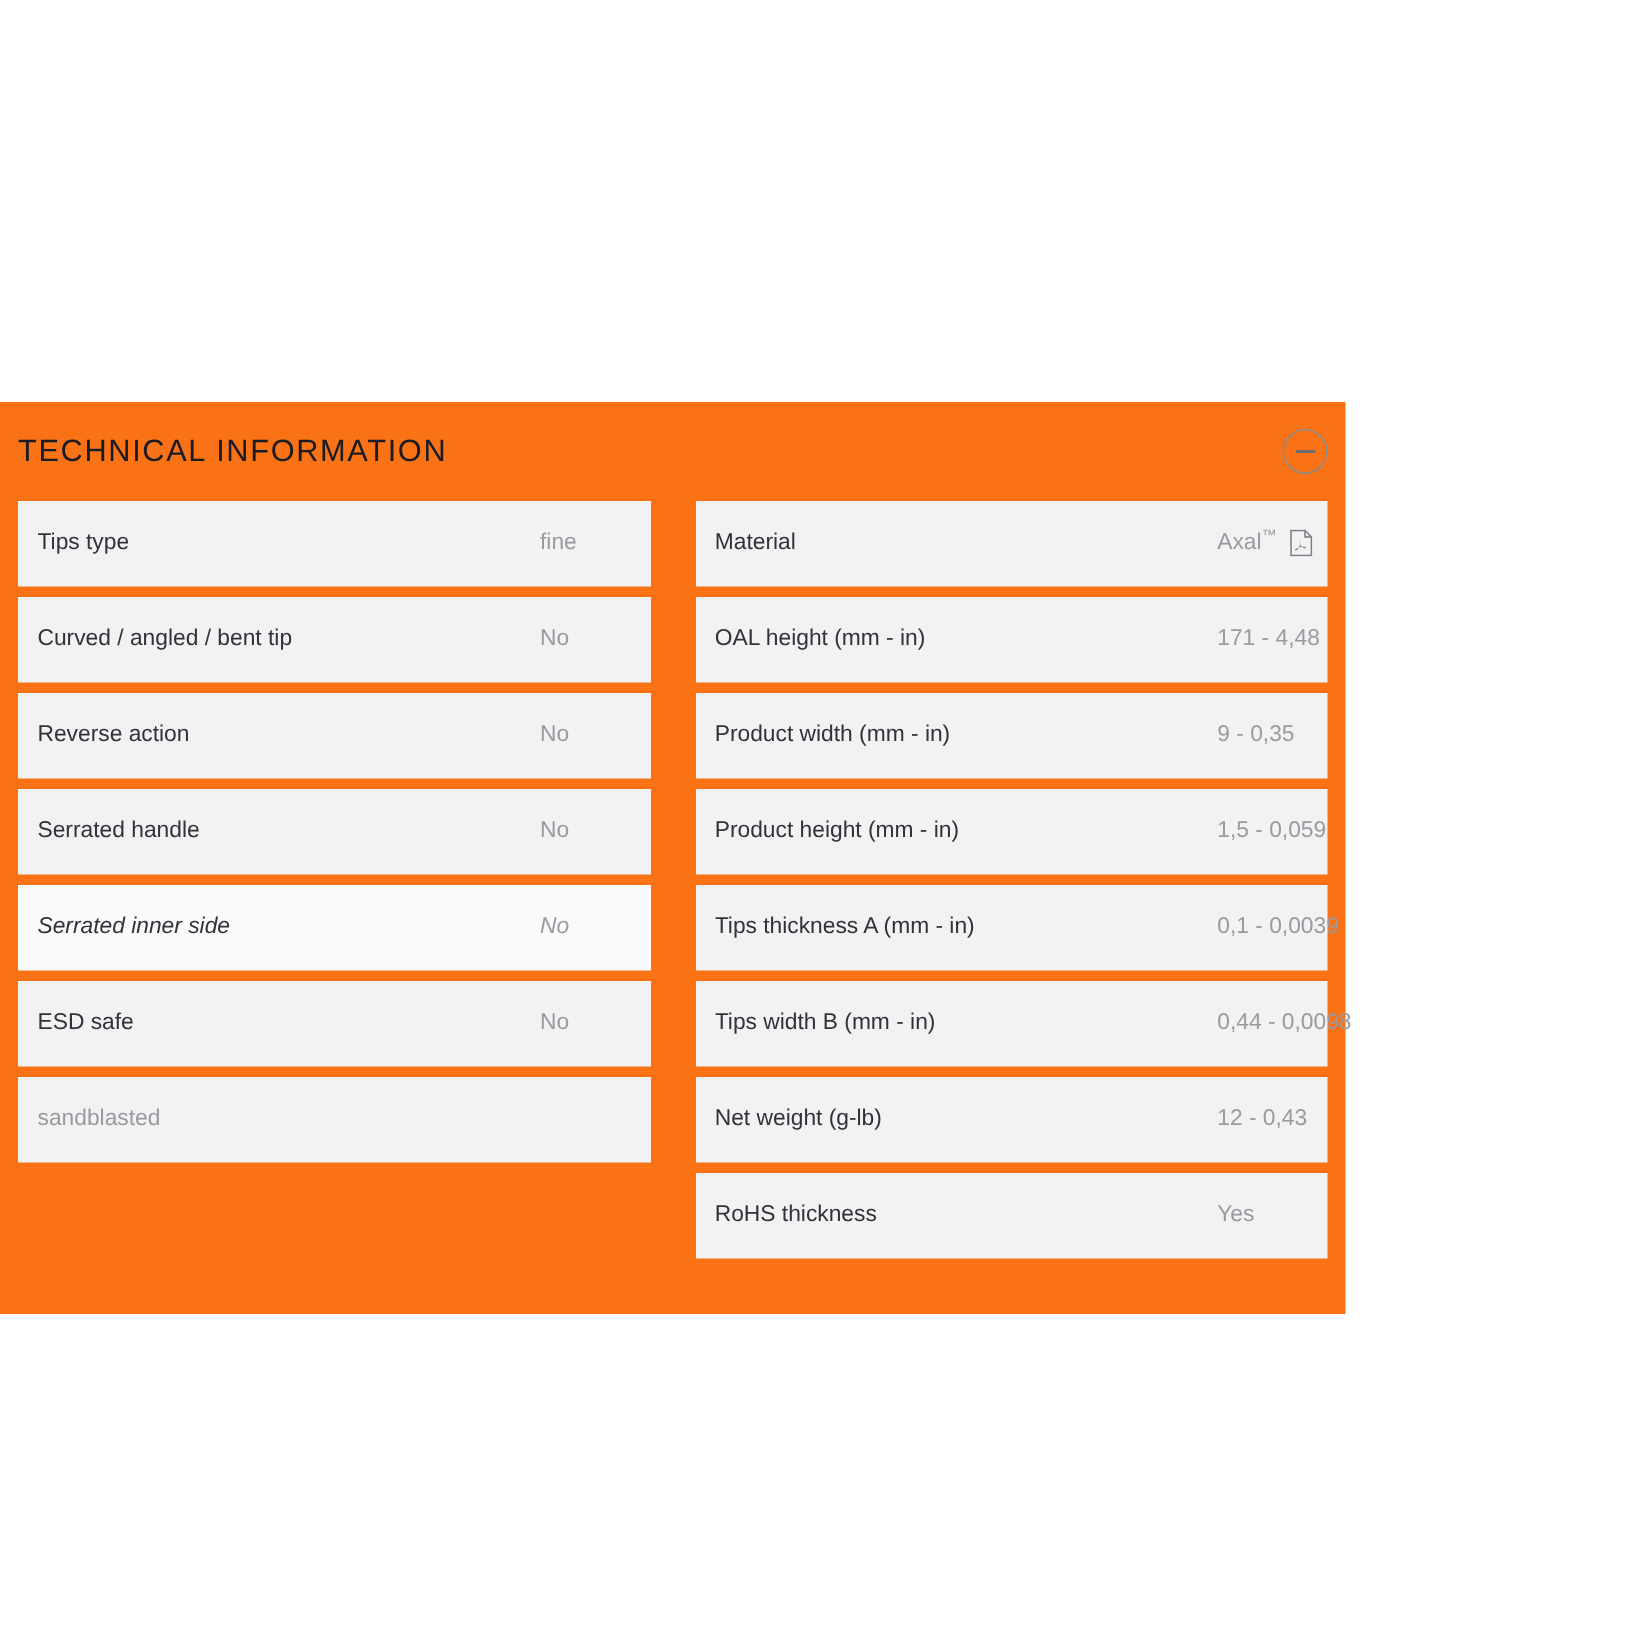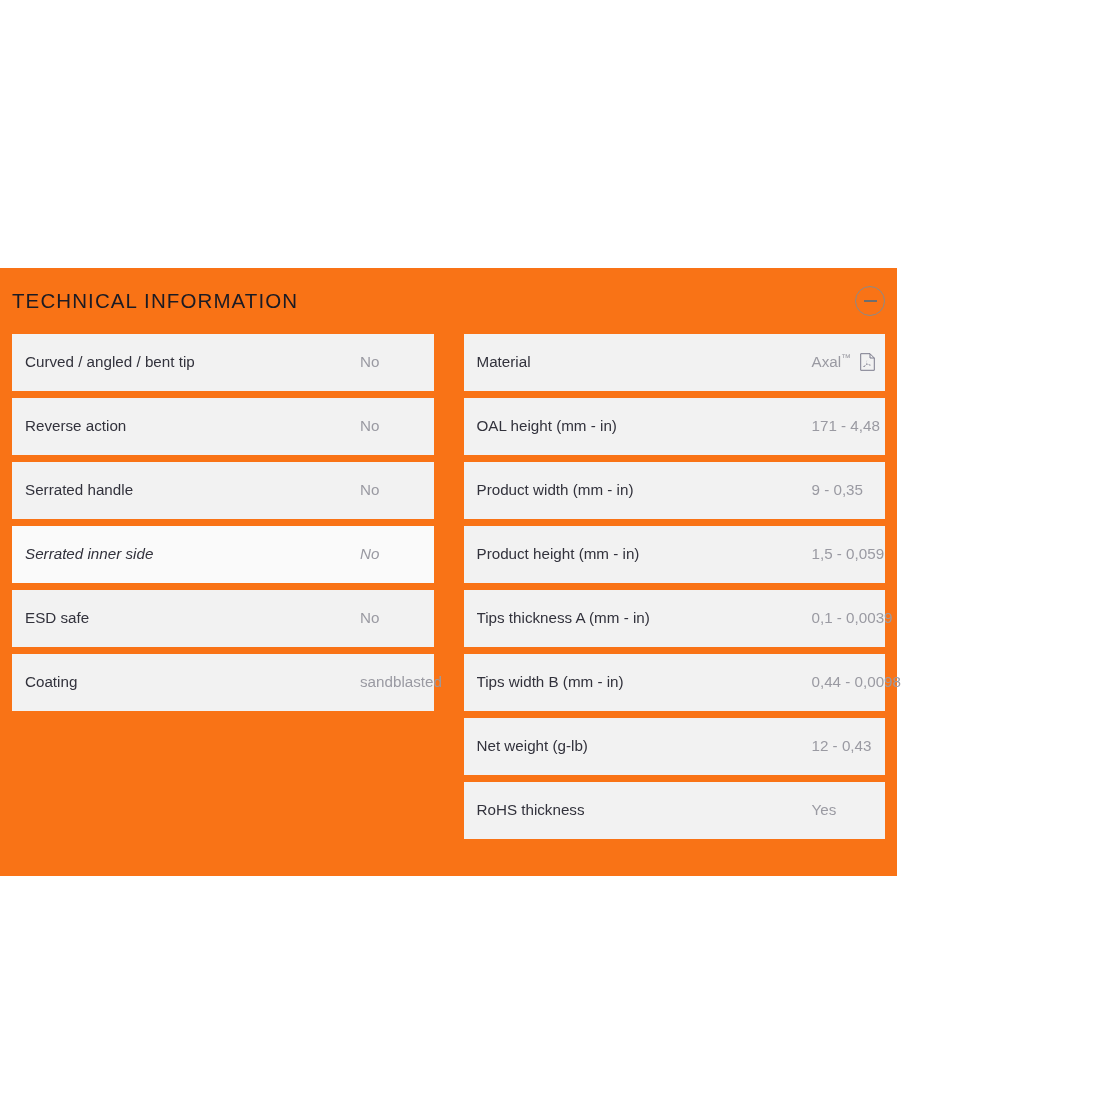--- a/index.html
+++ b/index.html
@@ -149,20 +149,26 @@
       <h2 class="panel-title">TECHNICAL INFORMATION</h2>
 
       <button class="collapse-btn" aria-label="collapse">
         <span class="minus"></span>
       </button>
     </div>
 
     <div class="spec-columns">
       <div class="spec-col">
           <div class="spec-row">
+            <div class="spec-label">Tips type</div>
+            <div class="spec-value">
+              <span>fine</span>
+            </div>
+          </div>
+          <div class="spec-row">
             <div class="spec-label">Curved / angled / bent tip</div>
             <div class="spec-value">
               <span>No</span>
             </div>
           </div>
           <div class="spec-row">
             <div class="spec-label">Reverse action</div>
             <div class="spec-value">
               <span>No</span>
             </div>
@@ -179,21 +185,20 @@
               <span>No</span>
             </div>
           </div>
           <div class="spec-row">
             <div class="spec-label">ESD safe</div>
             <div class="spec-value">
               <span>No</span>
             </div>
           </div>
           <div class="spec-row">
-            <div class="spec-label">Coating</div>
             <div class="spec-value">
               <span>sandblasted</span>
             </div>
           </div>
         </div>
       <div class="spec-col">
           <div class="spec-row">
             <div class="spec-label">Material</div>
             <div class="spec-value">
               <span>Axal<span class="trademark">™</span></span>

